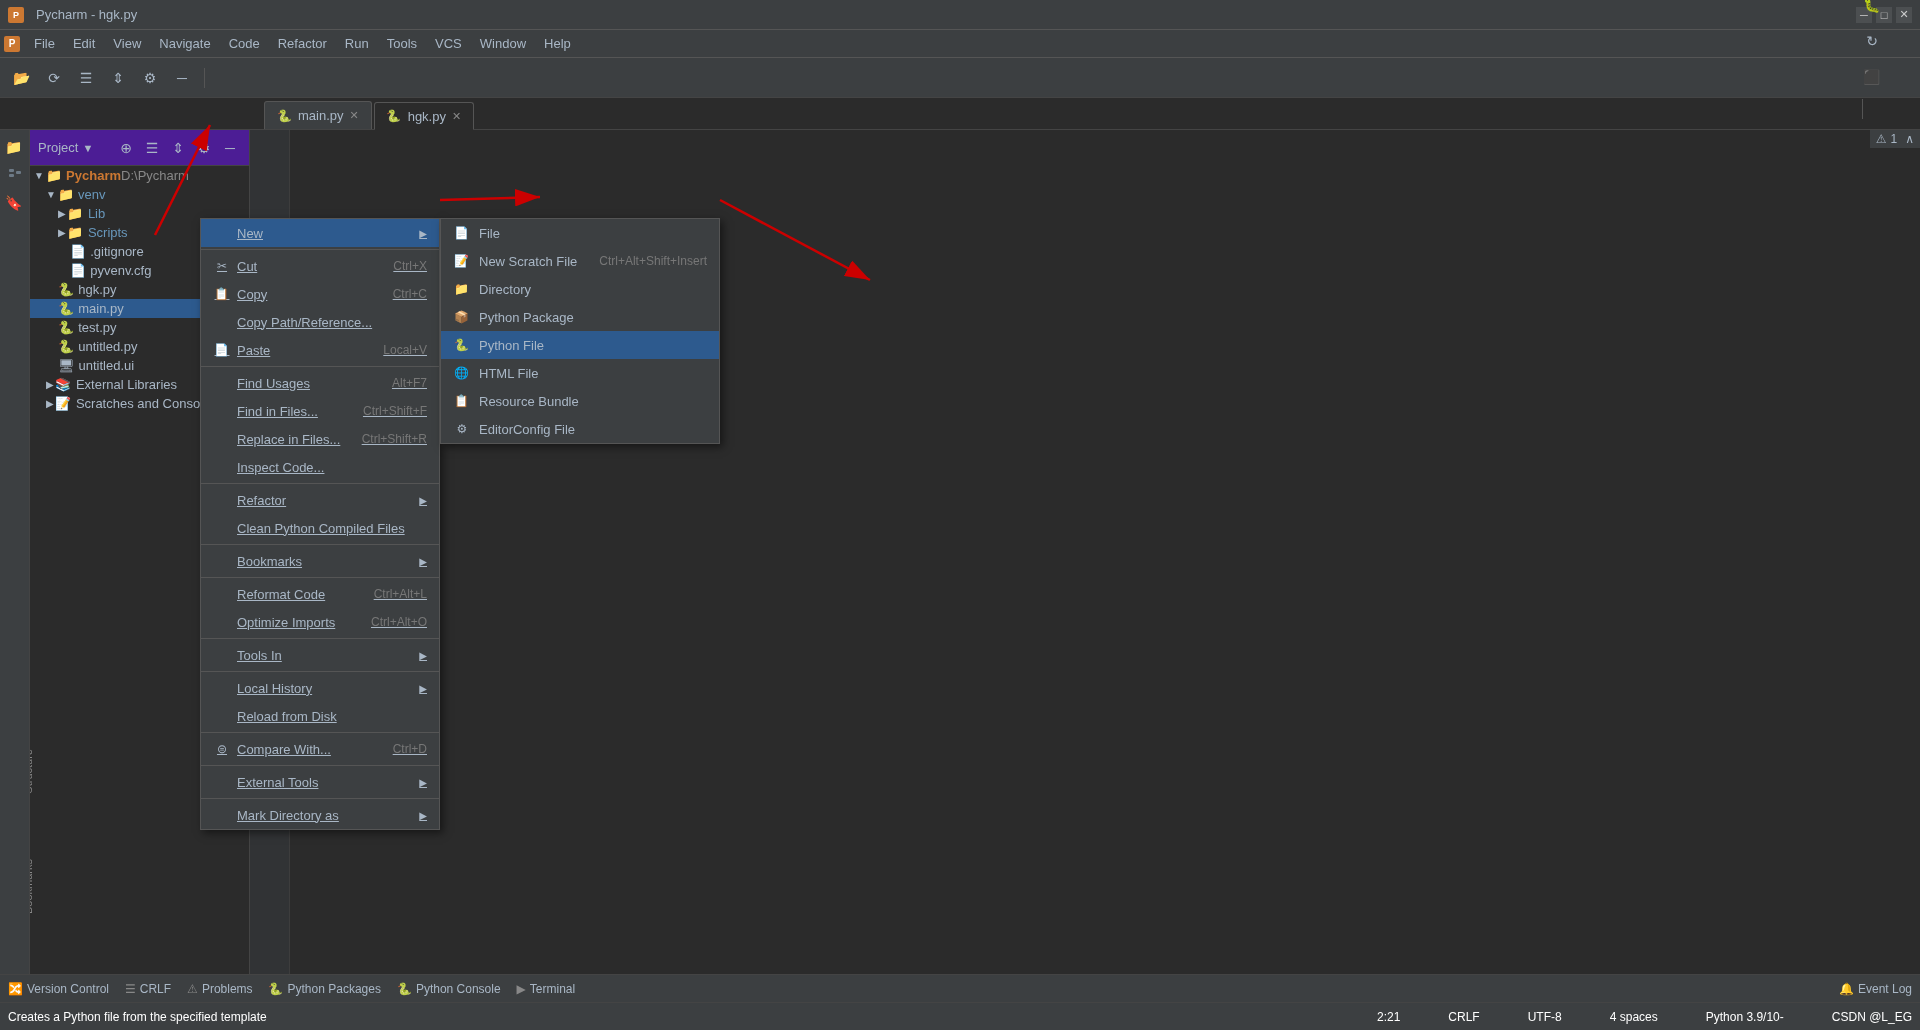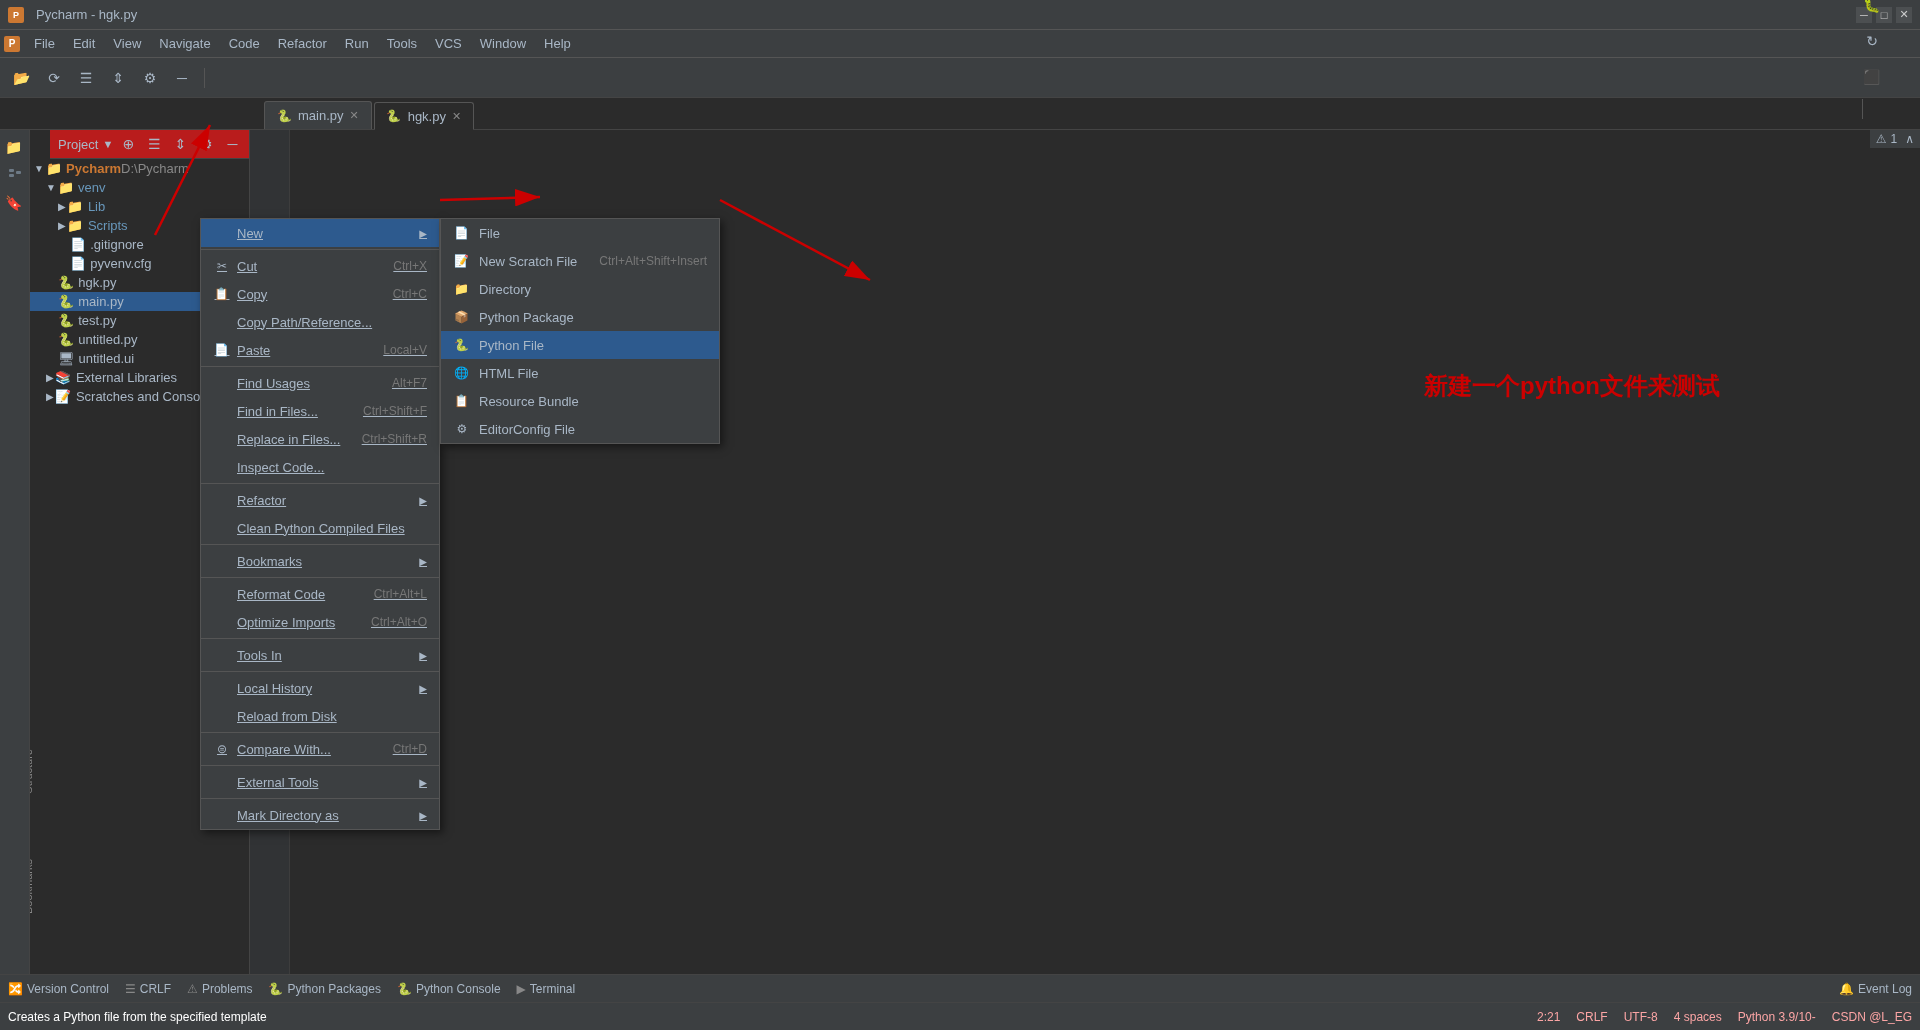--- a/index.html
+++ b/index.html
@@ -155,28 +155,27 @@
 
     
     .file-tree {
       width: 220px;
       background: #2b2b2b;
       overflow: hidden;
       border-right: 1px solid #444;
       position: relative;
     }
     .file-tree-header {
-      height: 29px;
-      background: #b91c1c;
+      height: 36px;
+      background: #4c1d95;
       display: flex;
       align-items: center;
       padding: 0 8px;
       gap: 4px;
       border-bottom: 1px solid #444;
-      margin-left: 20px;
     }
     .tree-item {
       display: flex;
       align-items: center;
       padding: 2px 4px;
       cursor: pointer;
       white-space: nowrap;
     }
     .tree-item.selected { background: #2d5a8e; }
     .tree-arrow { color: #a9b7c6; font-size: 10px; margin-right: 2px; }
@@ -308,21 +307,21 @@
       padding: 0 8px;
       gap: 8px;
       border-top: 1px solid #444;
       position: absolute;
       bottom: 0;
       left: 0;
       right: 0;
     }
     .status-text { color: #ffffff; font-size: 12px; }
     .status-right { margin-left: auto; display: flex; align-items: center; gap: 16px; }
-    .status-item { color: #fca5a5; font-size: 12px; }
+    .status-item { color: #ffffff; font-size: 12px; margin-left: 32px; }
 
     
     .bottom-toolbar {
       height: 28px;
       background: #3c3f41;
       display: flex;
       align-items: center;
       padding: 0 8px;
       gap: 16px;
       border-top: 1px solid #444;
@@ -688,21 +687,20 @@
     </div>
     <div class="cm-new-item">
       <span class="cm-new-item-icon">⚙</span>
       <span class="cm-new-item-text">EditorConfig File</span>
     </div>
   </div>
 
   <div class="editor-area">
     <div class="line-numbers"></div>
 
-    <div class="annotation-text">新建一个python文件来测试</div>
 
     <div class="warning-indicator">
       <span>⚠</span>
       <span>1</span>
       <span style="margin-left:4px;">∧</span>
     </div>
   </div>
 </div>
 
 <svg class="arrow-overlay" xmlns="http://www.w3.org/2000/svg">

